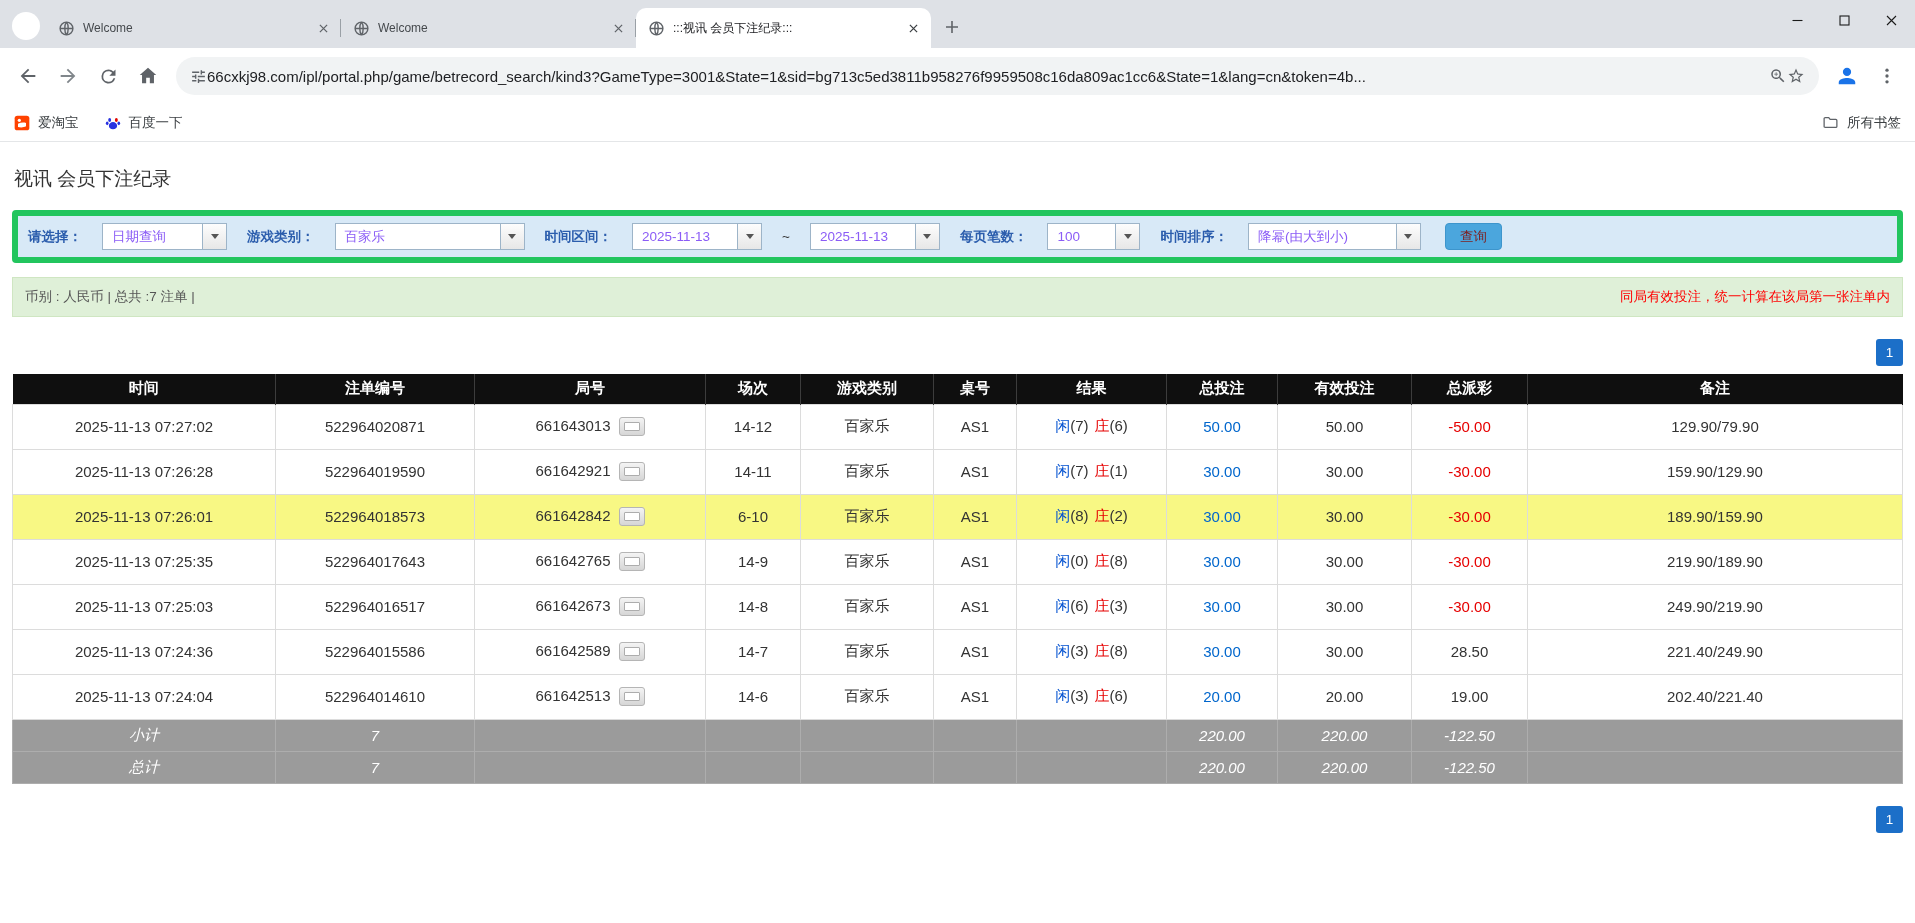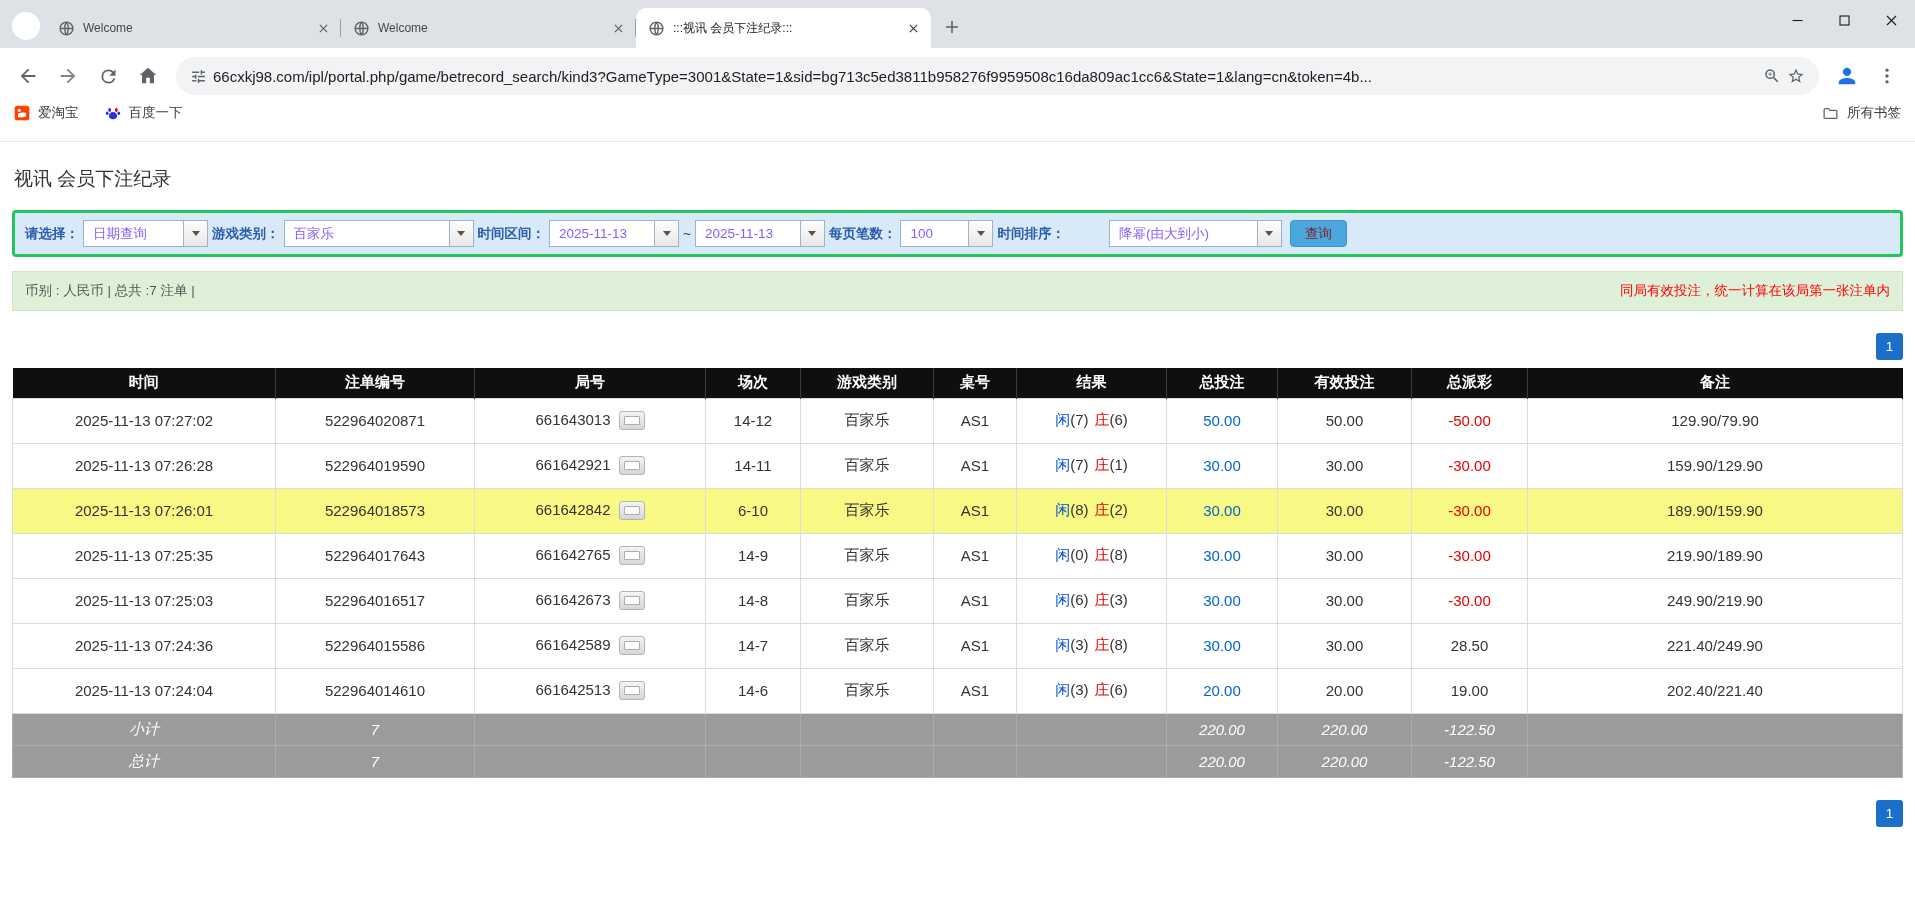--- a/index.html
+++ b/index.html
@@ -14,38 +14,38 @@
   .tab:not(.active)::after { content: ""; position: absolute; right: 0; top: 11px; bottom: 11px; width: 1px; background: #9aa0a6; }
   .tab .favicon { width: 17px; height: 17px; flex: 0 0 auto; display: flex; }
   .tab .tab-title { flex: 1; white-space: nowrap; overflow: hidden; }
   .tab .tab-close { width: 19px; height: 19px; border-radius: 50%; display: flex; align-items: center; justify-content: center; flex: 0 0 auto; }
   .newtab { width: 30px; height: 30px; margin: 0 0 6px 6px; display: flex; align-items: center; justify-content: center; border-radius: 50%; }
   .wincontrols { position: absolute; right: 0; top: 0; height: 40px; display: flex; }
   .winbtn { width: 47px; height: 40px; display: flex; align-items: center; justify-content: center; }
 
   .navbar { height: 56px; background: #fff; display: flex; align-items: center; padding: 0 10px; gap: 4px; }
   .nav-icon { width: 36px; height: 36px; border-radius: 50%; display: flex; align-items: center; justify-content: center; flex: 0 0 auto; }
-  .omnibox { flex: 1; height: 38px; background: #f1f3f4; border-radius: 19px; display: flex; align-items: center; padding: 0 14px; gap: 6px; margin: 0 6px; min-width: 0; }
+  .omnibox { flex: 1; height: 38px; background: #f1f3f4; border-radius: 19px; display: flex; align-items: center; padding: 0 14px; gap: 0; margin: 0 6px; min-width: 0; }
   .omnibox .url { flex: 1; font-size: 15px; color: #202124; white-space: nowrap; overflow: hidden; }
 
-  .bookmarks { height: 38px; background: #fff; display: flex; align-items: flex-start; padding: 0 14px; gap: 26px; border-bottom: 1px solid #e4e6e8; font-size: 13.5px; color: #3c4043; }
+  .bookmarks { height: 38px; background: #fff; display: flex; align-items: center; padding: 0 14px; gap: 26px; border-bottom: 1px solid #e4e6e8; font-size: 13.5px; color: #3c4043; }
   .bookmark { display: flex; align-items: center; gap: 8px; }
   .bm-spacer { flex: 1; }
 
   
   .content { padding: 0 12px; }
   .page-title { font-size: 19px; font-weight: normal; color: #333; margin: 24px 2px 18px; }
 
-  .filter-bar { background: #d8e9f7; border: 3px solid #22c55e; border-radius: 4px; padding: 7px 10px; display: flex; align-items: center; gap: 4px; font-size: 13.5px; }
+  .filter-bar { background: #d8e9f7; border: 6px solid #22c55e; border-radius: 4px; padding: 7px 10px; display: flex; align-items: center; gap: 20px; font-size: 13.5px; }
   .f-label { color: #2b5dad; font-weight: bold; white-space: nowrap; }
   .combo { display: flex; height: 27px; }
   .combo-value { background: #fff; border: 1px solid #9db4c8; border-right: none; padding: 0 9px; display: flex; align-items: center; color: #8b5cf6; white-space: nowrap; }
   .combo-arrow { width: 25px; background: linear-gradient(#fdfdfd, #e7e7e7); border: 1px solid #9db4c8; display: flex; align-items: center; justify-content: center; }
   .tri { width: 0; height: 0; border-left: 4px solid transparent; border-right: 4px solid transparent; border-top: 5px solid #555; }
-  .w-query { width: 100px; } .w-game { width: 165px; } .w-date { width: 105px; } .w-size { width: 68px; } .w-sort { width: 148px; margin-left: 40px; }
+  .w-query { width: 100px; } .w-game { width: 165px; } .w-date { width: 105px; } .w-size { width: 68px; } .w-sort { width: 148px; }
   .search-btn { background: #4ba6dd; border: 1px solid #3d95cc; color: #7f1d1d; font-size: 13.5px; padding: 0 14px; height: 27px; border-radius: 4px; margin-left: 4px; cursor: pointer; }
 
   .info-bar { margin-top: 14px; background: #dff0d8; border: 1px solid #cfe6c2; padding: 10px 12px; display: flex; justify-content: space-between; align-items: center; font-size: 13.5px; color: #555; }
   .notice { color: #f00; }
 
   .pagebar { display: flex; justify-content: flex-end; margin: 22px 0 8px; }
   .pagebar.bottom { margin: 22px 0 0; }
   .page-btn { min-width: 27px; height: 27px; background: #1c6fc8; color: #fff; font-size: 13.5px; display: flex; align-items: center; justify-content: center; border-radius: 3px; cursor: pointer; }
 
   table.bets { width: 100%; border-collapse: collapse; table-layout: fixed; font-size: 15px; padding-left: 8px; }

